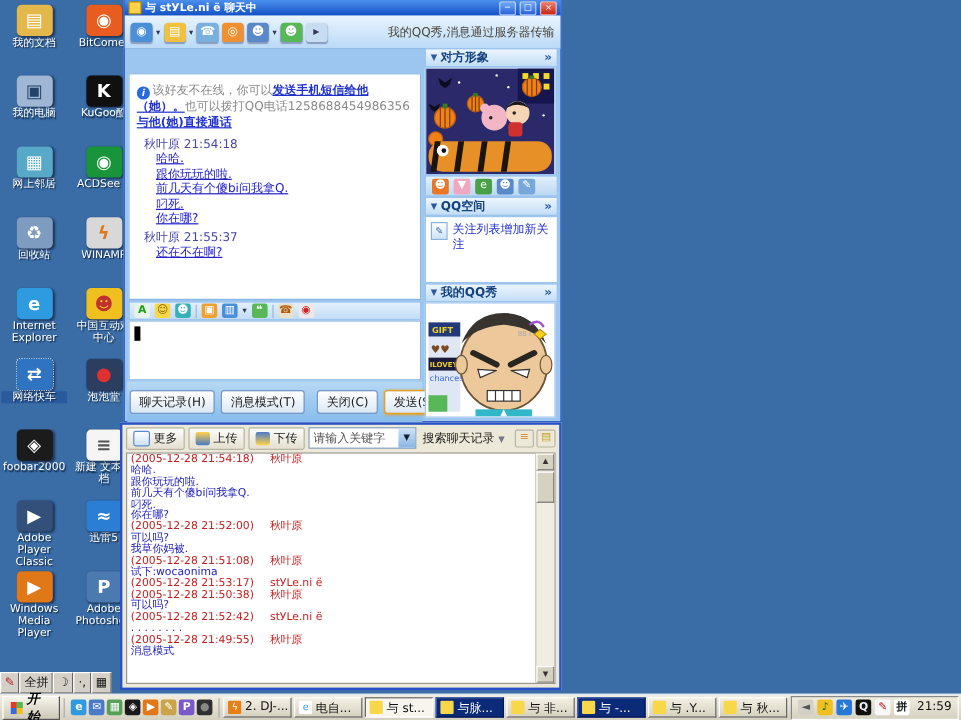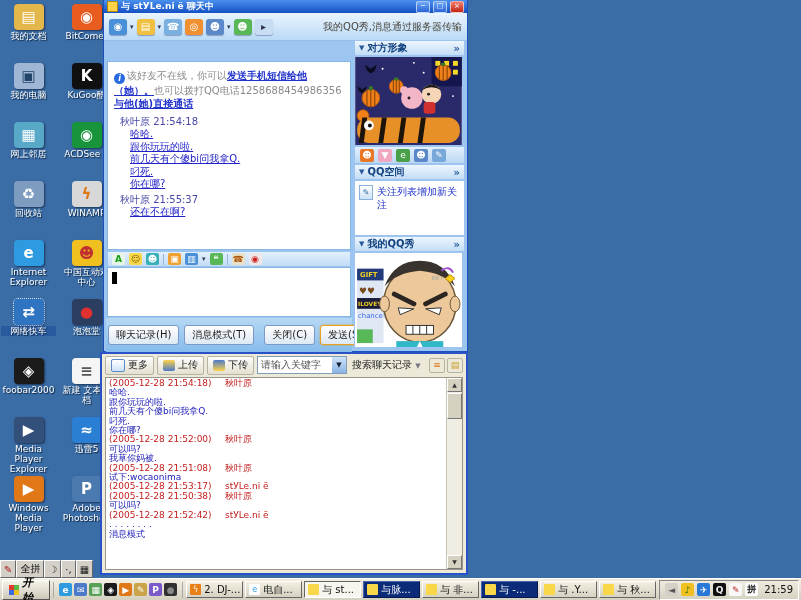--- a/index.html
+++ b/index.html
@@ -216,21 +216,21 @@
       <div class="dcell">
         <span class="dicon-img" style="background: rgb(27, 27, 27);">
           <span class="glyph" style="color: rgb(255, 255, 255);">◈</span>
         </span>
         <span class="dicon-label">foobar2000</span>
       </div>
       <div class="dcell">
         <span class="dicon-img" style="background: rgb(51, 80, 122);">
           <span class="glyph" style="color: rgb(255, 255, 255);">▶</span>
         </span>
-        <span class="dicon-label">Media Player Explorer</span>
+        <span class="dicon-label">Adobe Player Classic</span>
       </div>
       <div class="dcell">
         <span class="dicon-img" style="background: rgb(224, 120, 24);">
           <span class="glyph" style="color: rgb(255, 255, 255);">▶</span>
         </span>
         <span class="dicon-label">Windows Media Player</span>
       </div>
     </div>
   <div id="desk-col2" class="desk-col">
       <div class="dcell">
@@ -542,20 +542,21 @@
           <div><span class="h-time">(2005-12-28 21:52:00)</span><span class="h-name">秋叶原</span></div>
           <div class="h-line">可以吗?</div>
           <div class="h-line">我草你妈被.</div>
           <div><span class="h-time">(2005-12-28 21:51:08)</span><span class="h-name">秋叶原</span></div>
           <div class="h-line">试下:wocaonima</div>
           <div><span class="h-time">(2005-12-28 21:53:17)</span><span class="h-name">stУLe.ni ë</span></div>
           <div><span class="h-time">(2005-12-28 21:50:38)</span><span class="h-name">秋叶原</span></div>
           <div class="h-line">可以吗?</div>
           <div><span class="h-time">(2005-12-28 21:52:42)</span><span class="h-name">stУLe.ni ë</span></div>
           <div class="h-line">.  .  .  .  .  .  .  .</div>
+          <div><span class="h-time">(2005-12-28 21:49:55)</span><span class="h-name">秋叶原</span></div>
           <div class="h-line">消息模式</div>
         </div>
       <div class="h-scroll">
         <div class="h-sbtn h-sup">▲</div>
         <div class="h-thumb"></div>
         <div class="h-sbtn h-sdown">▼</div>
       </div>
     </div>
   </div>
 

